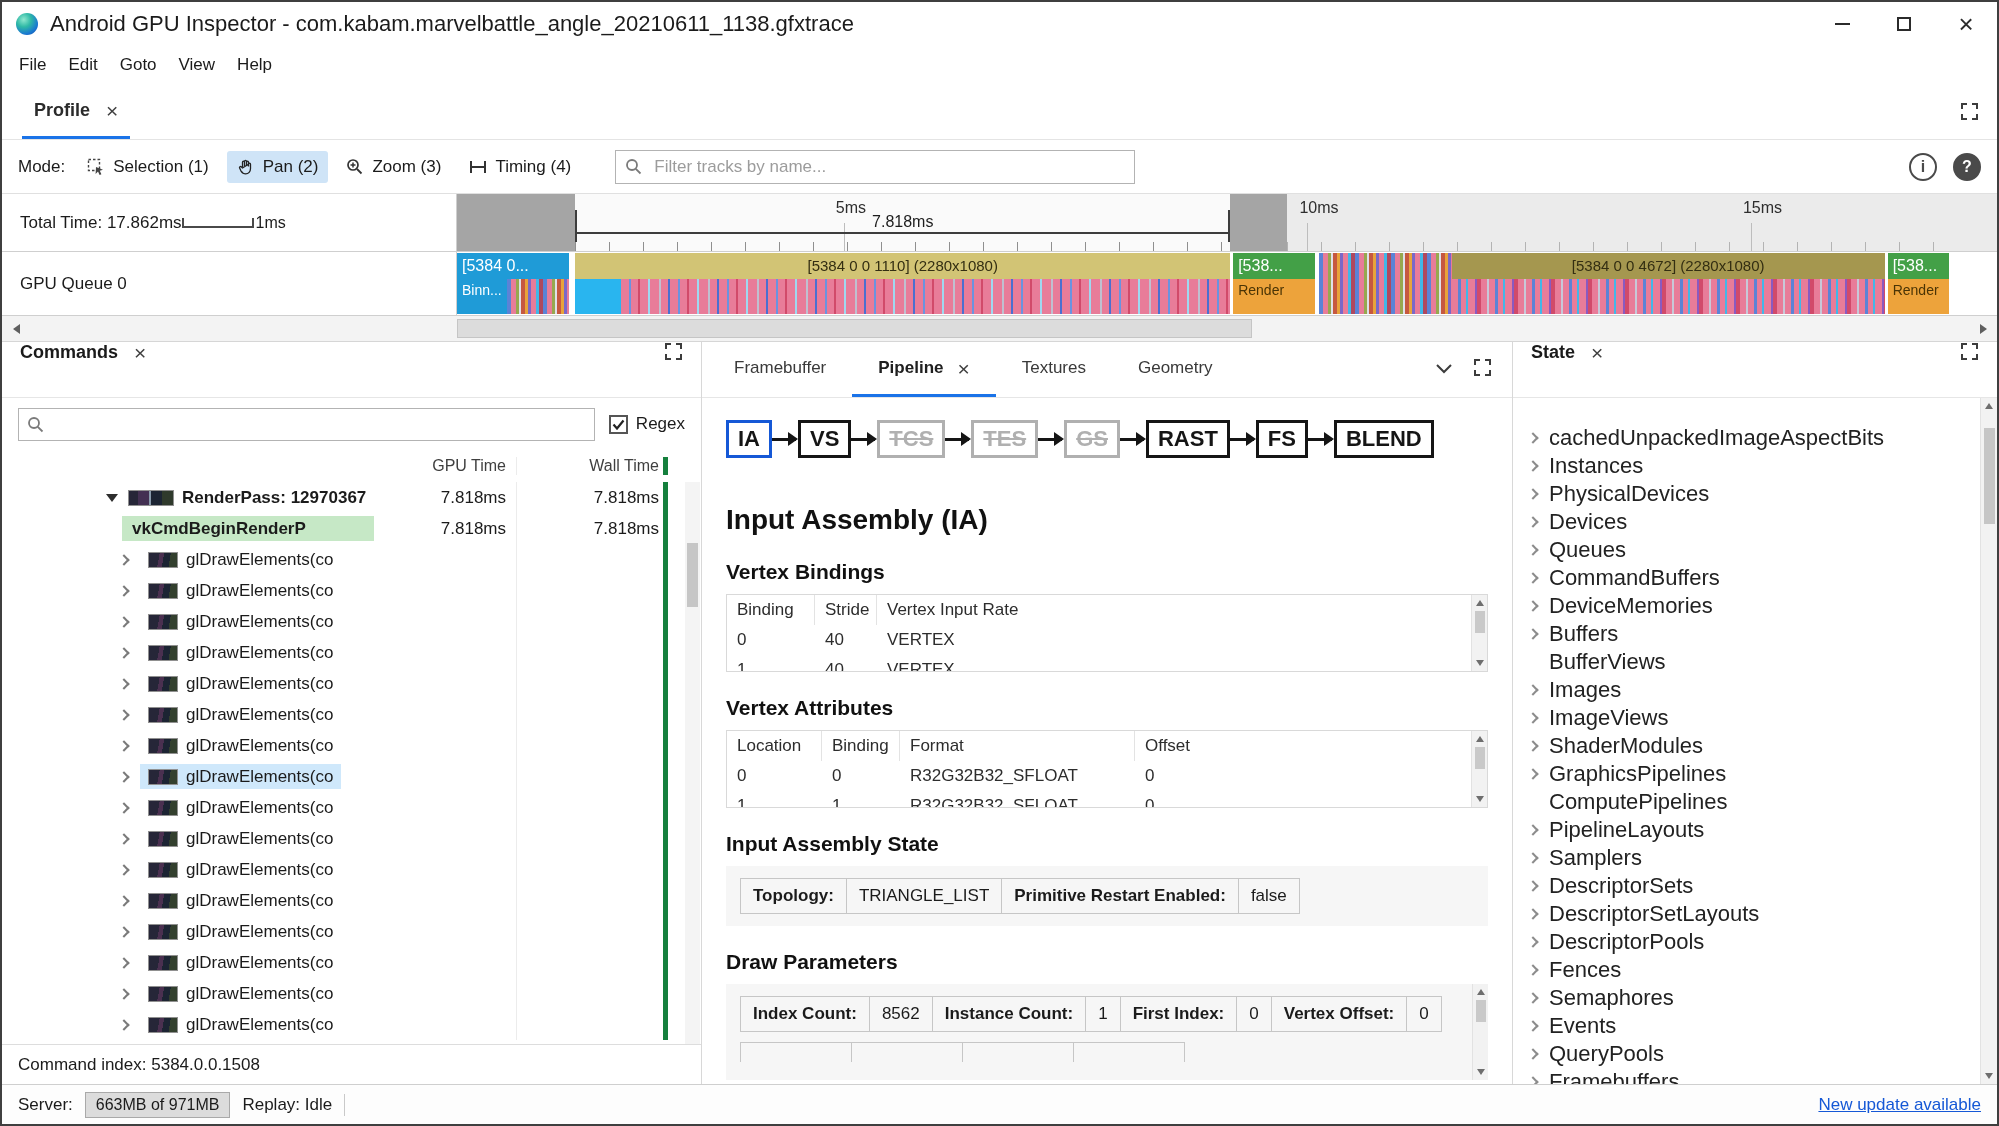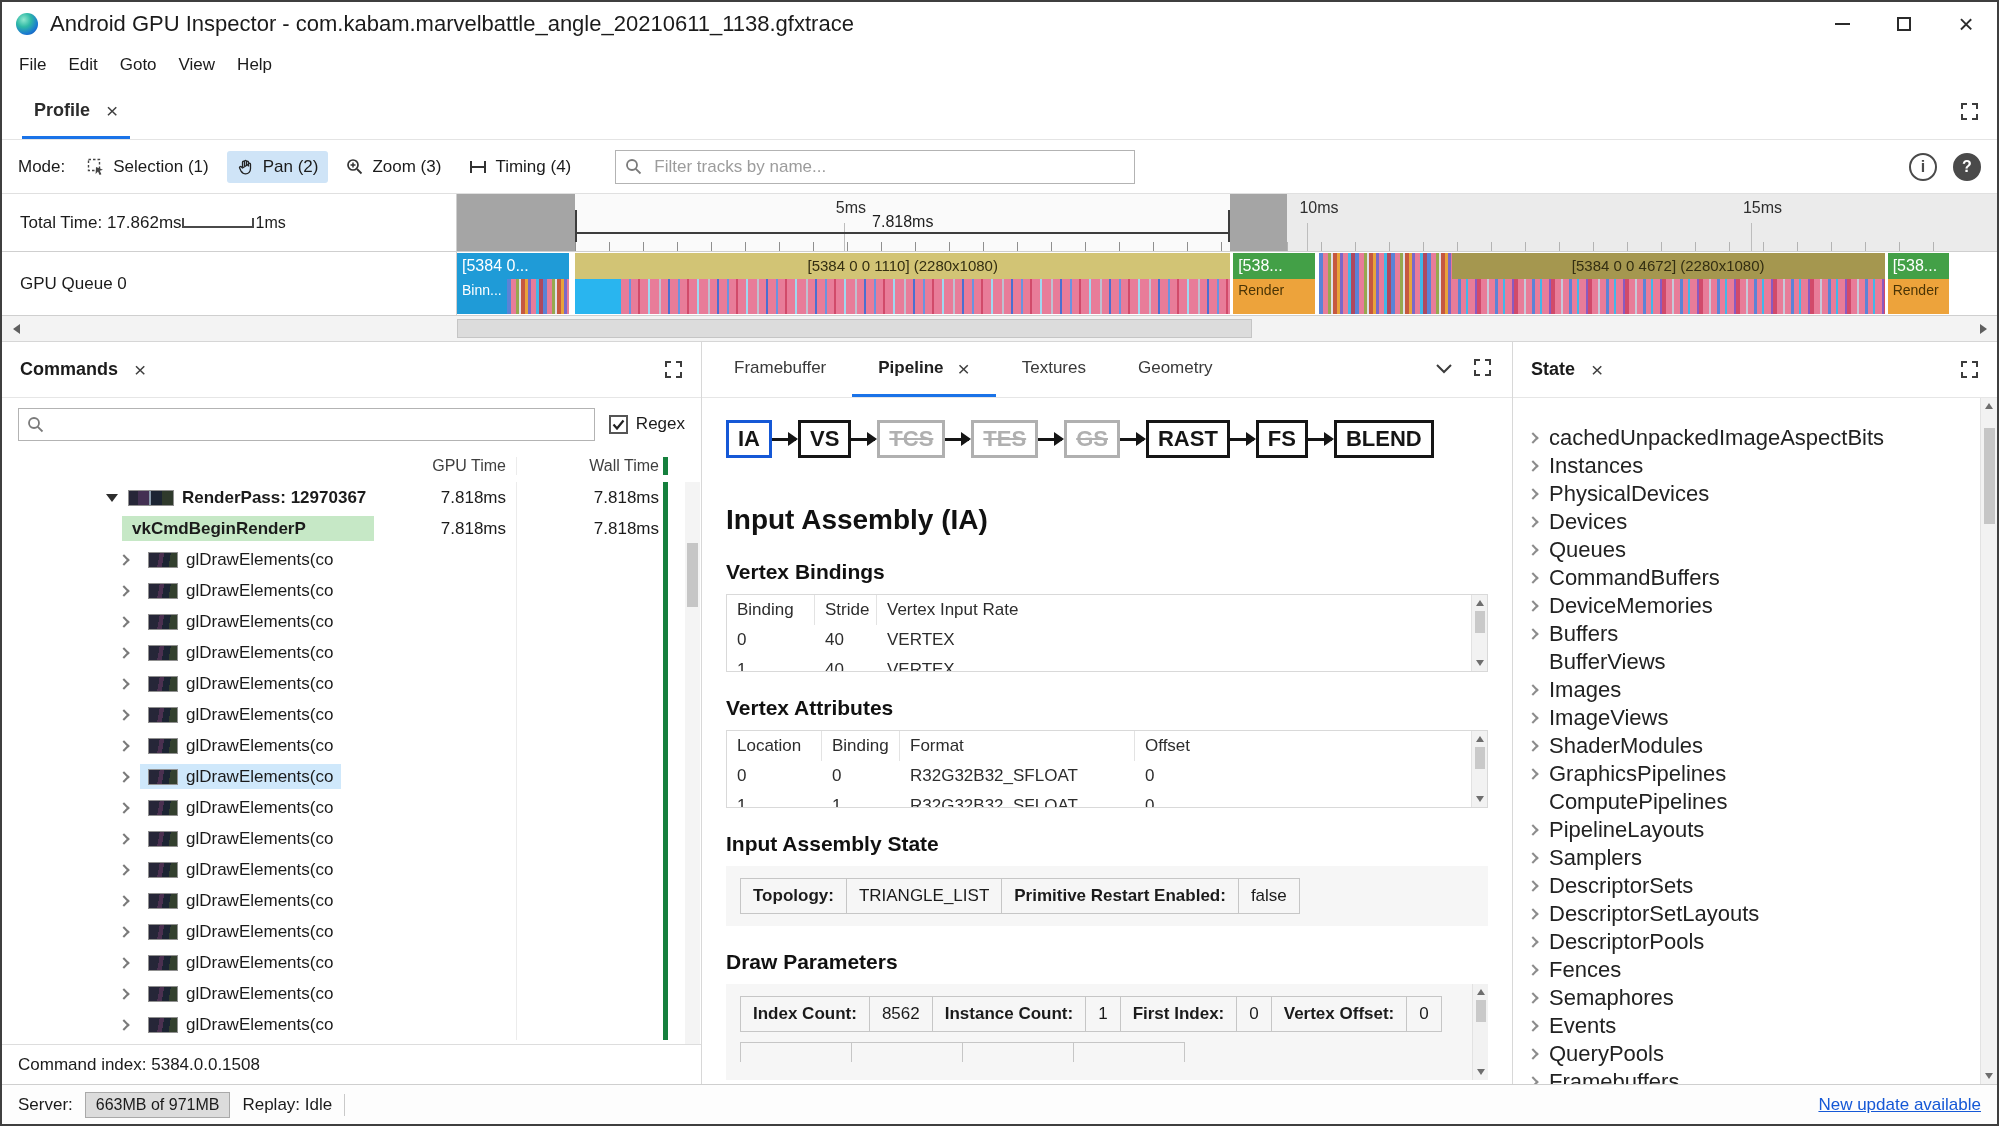--- a/index.html
+++ b/index.html
@@ -91,21 +91,21 @@
 .tri-l{width:0;height:0;border-top:5px solid transparent;border-bottom:5px solid transparent;border-right:7px solid #5f5f5f}
 .tri-r{width:0;height:0;border-top:5px solid transparent;border-bottom:5px solid transparent;border-left:7px solid #5f5f5f}
 .h-track{flex:1;height:100%;position:relative}
 .h-thumb{position:absolute;top:3px;bottom:3px;left:22%;width:41%;background:#dcdcdc;border:1px solid #c5c5c5}
 
 
 .main{flex:1;display:flex;overflow:hidden;min-height:0}
 .commands-panel{width:700px;flex:none;border-right:1px solid #d8d8d8;display:flex;flex-direction:column;min-height:0}
 .inspector-panel{flex:1;border-right:1px solid #d8d8d8;display:flex;flex-direction:column;min-width:0;min-height:0}
 .state-panel{width:484px;flex:none;display:flex;flex-direction:column;min-height:0}
-.panel-head{height:56px;flex:none;display:flex;align-items:center;padding:0 18px;border-bottom:1px solid #e6e6e6}
+.panel-head{height:56px;flex:none;display:flex;align-items:flex-start;padding:0 18px;border-bottom:1px solid #e6e6e6}
 .ph-title{font-weight:bold;font-size:18px}
 .ph-x{font-size:21px;color:#3f3f3f;margin-left:16px;line-height:1}
 .head-fs{margin-left:auto;display:flex;align-items:center}
 
 
 .search-row{height:52px;flex:none;display:flex;align-items:center;padding:0 16px;gap:14px}
 .search-box{flex:1;height:33px;border:1px solid #b3b3b3;position:relative;background:#fff}
 .search-box .mag{left:8px;top:7px}
 .search-input{width:100%;height:100%;border:none;outline:none;padding:0 8px 0 34px;font-size:17px;font-family:inherit;background:transparent}
 .regex-wrap{display:flex;align-items:center;gap:8px;font-size:17px}

